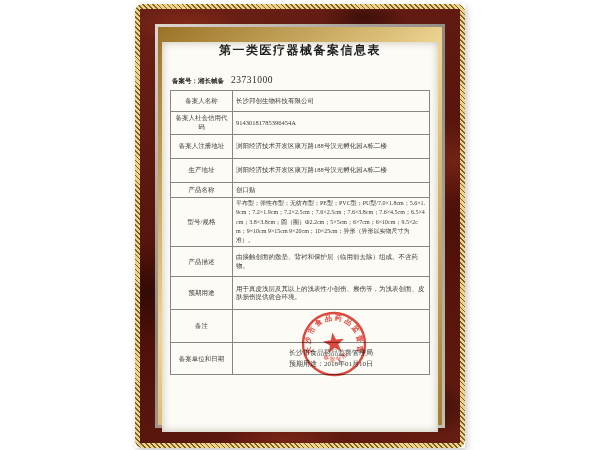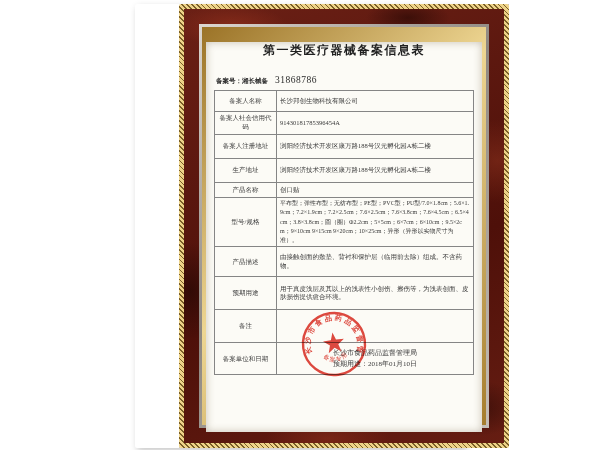--- a/index.html
+++ b/index.html
@@ -5,23 +5,22 @@
   html,body{margin:0;padding:0;}
   body{
     width:600px;height:450px;background:#ffffff;position:relative;overflow:hidden;
     font-family:"Liberation Serif","DejaVu Serif",serif;
   }
   .frame{
     position:absolute;left:135px;top:4px;width:330px;height:444px;box-sizing:border-box;
     box-shadow:2px 3px 7px rgba(0,0,0,.22);border-radius:2px;
   }
   .rope{
-    width:100%;height:100%;box-sizing:border-box;padding:5px;border-radius:2px;
+    width:100%;height:100%;box-sizing:border-box;padding:5px;border-radius:8px;
     background:var(--gold,#c9a555) repeating-linear-gradient(45deg,rgba(58,38,4,.55) 0 1.2px,rgba(242,216,142,.9) 1.2px 3.5px);
-    margin-left:44px;
   }
   .wood{
     width:100%;height:100%;box-sizing:border-box;padding:15px;
     background-color:var(--wood,#5c170e);
     background-image:
       radial-gradient(ellipse 80px 30px at 15% 4%,rgba(155,52,30,.55),transparent 70%),
       radial-gradient(ellipse 60px 24px at 70% 2%,rgba(28,5,2,.55),transparent 70%),
       radial-gradient(ellipse 70px 60px at 98% 35%,rgba(150,55,32,.45),transparent 70%),
       radial-gradient(ellipse 50px 70px at 2% 65%,rgba(24,4,2,.55),transparent 70%),
       radial-gradient(ellipse 90px 28px at 45% 99%,rgba(145,48,28,.5),transparent 70%),
@@ -70,21 +69,21 @@
   <div class="rope">
     <div class="wood">
       <div class="silver">
         <div class="goldtrim">
           <div class="paper">
 
             <div class="cert-title">第一类医疗器械备案信息表</div>
 
             <div class="regno">
               <span class="lab">备案号：湘长械备</span>
-              <span class="num">31868786</span>
+              <span class="num">23731000</span>
             </div>
 
             <table class="cert">
               <tbody id="cert-rows">
                   <tr>
                     <td class="lab">备案人名称</td>
                     <td class="val">长沙邦创生物科技有限公司</td>
                   </tr>
                   <tr>
                     <td class="lab">备案人社会信用代码</td>

